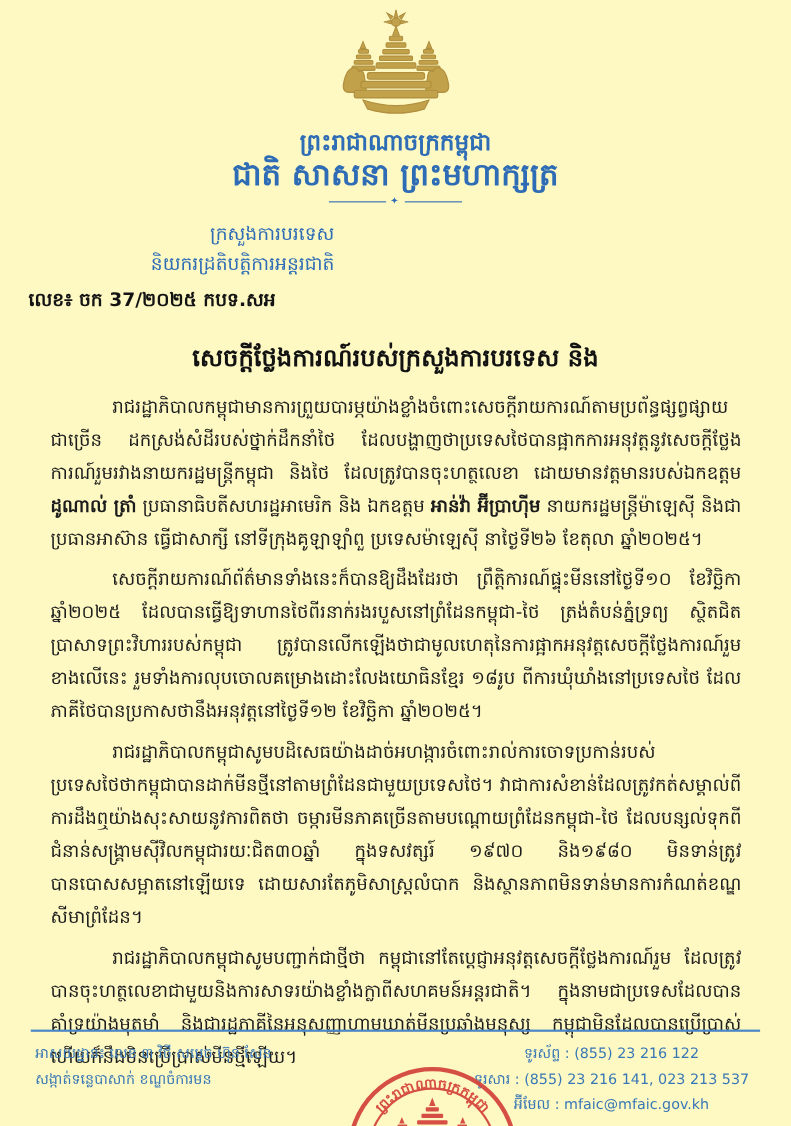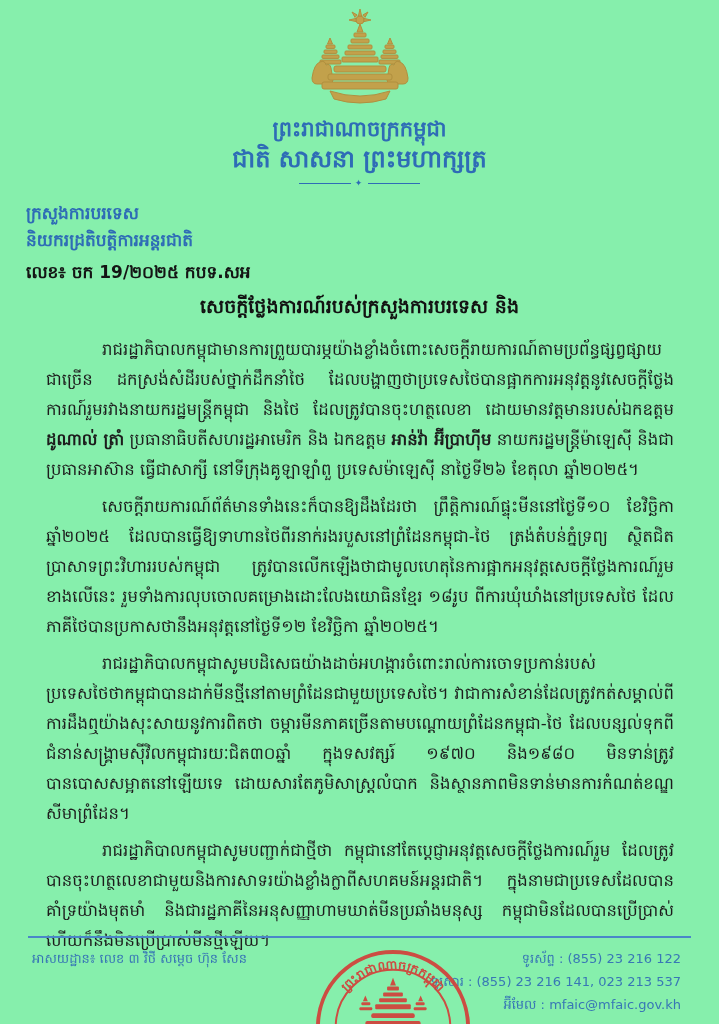--- a/index.html
+++ b/index.html
@@ -4,37 +4,37 @@
 <style>
   * { margin: 0; padding: 0; box-sizing: border-box; }
   html, body { background: #ffffff; }
   body { font-family: "DejaVu Sans", "Liberation Sans", sans-serif; }
 
   .page {
     position: relative;
     width: 719px;
     height: 1024px;
     margin: 0 auto;
-    background: #86efac;
+    background: #fef9c3;
     overflow: hidden;
     color: #1c1c1c;
   }
 
   
   .header { text-align: center; padding-top: 8px; }
   .crest { display: inline-block; }
   .kingdom-line {
     margin-top: 4px;
     font-size: 21px;
     font-weight: bold;
     color: #2e6cb6;
     line-height: 30px;
   }
   .motto-line {
-    font-size: 24px;
+    font-size: 28px;
     font-weight: bold;
     color: #2e6cb6;
     line-height: 30px;
   }
   .divider {
     display: flex;
     align-items: center;
     justify-content: center;
     gap: 4px;
     margin-top: 4px;
@@ -42,40 +42,40 @@
   }
   .divider .bar { width: 52px; height: 1px; background: #2e6cb6; }
   .divider .orn { font-size: 9px; letter-spacing: 2px; color: #2e6cb6; }
 
   
   .letterhead {
     margin: 12px 0 0 26px;
     width: 278px;
   }
   .ministry-name {
-    text-align: left;
-    color: #2e6cb6;
-    font-weight: bold;
+    text-align: right;
+    color: #2e6cb6;
+    font-weight: normal;
     font-size: 17px;
     line-height: 27px;
   }
   .doc-number {
     margin-top: 7px;
     color: #141414;
     font-weight: bold;
     font-size: 17px;
     text-align: left;
   }
 
   
   .doc-title {
-    margin-top: 4px;
+    margin-top: 24px;
     text-align: center;
     font-weight: bold;
-    font-size: 19px;
+    font-size: 22px;
     line-height: 33px;
     color: #121212;
   }
 
   
   .body-text {
     margin: 12px 45px 16px 46px;
     font-size: 16.5px;
     line-height: 30px;
     text-align: justify;
@@ -112,21 +112,21 @@
   }
   .footer-cols {
     display: flex;
     justify-content: space-between;
     padding: 9px 38px 0 32px;
     color: #3877b5;
     font-size: 13px;
     line-height: 23px;
   }
   .footer-col-left { text-align: left; }
-  .footer-col-right { text-align: right; }
+  .footer-col-right { text-align: center; }
 </style>
 </head>
 <body>
 
 <div class="page">
 
   <div class="header">
     <svg class="crest" width="120" height="98" viewBox="0 0 120 98" aria-hidden="true">
       <g fill="#c2a14b" stroke="#b08f3e" stroke-width="1">
 
@@ -176,21 +176,21 @@
     <div class="divider">
       <span class="bar"></span>
       <span class="orn">✦</span>
       <span class="bar"></span>
     </div>
   </div>
 
   <div class="letterhead">
     <div class="ministry-name">ក្រសួងការបរទេស</div>
     <div class="ministry-name">និយករដ្រតិបត្តិការអន្តរជាតិ</div>
-    <div class="doc-number">លេខ៖ ចក 19/២០២៥ កបទ.សអ</div>
+    <div class="doc-number">លេខ៖ ចក 37/២០២៥ កបទ.សអ</div>
   </div>
 
   <div class="doc-title">
     <div>សេចក្តីថ្លែងការណ៍របស់ក្រសួងការបរទេស និង</div>
   </div>
 
   <div class="body-text">
     <p><span>រាជរដ្ឋាភិបាលកម្ពុជាមានការព្រួយបារម្ភយ៉ាងខ្លាំងចំពោះសេចក្តីរាយការណ៍តាមប្រព័ន្ធផ្សព្វផ្សាយជាច្រើន ដកស្រង់សំដីរបស់ថ្នាក់ដឹកនាំថៃ ដែលបង្ហាញថាប្រទេសថៃបានផ្អាកការអនុវត្តនូវសេចក្តីថ្លែងការណ៍រួមរវាងនាយករដ្ឋមន្ត្រីកម្ពុជា និងថៃ ដែលត្រូវបានចុះហត្ថលេខា ដោយមានវត្តមានរបស់ឯកឧត្តម </span><span class="bold-name">ដូណាល់ ត្រាំ</span><span> ប្រធានាធិបតីសហរដ្ឋអាមេរិក និង ឯកឧត្តម </span><span class="bold-name">អាន់វ៉ា អ៊ីប្រាហ៊ីម</span><span> នាយករដ្ឋមន្ត្រីម៉ាឡេស៊ី និងជាប្រធានអាស៊ាន ធ្វើជាសាក្សី នៅទីក្រុងគូឡាឡាំពួ ប្រទេសម៉ាឡេស៊ី នាថ្ងៃទី២៦ ខែតុលា ឆ្នាំ២០២៥។</span></p>
     <p>សេចក្តីរាយការណ៍ព័ត៌មានទាំងនេះក៏បានឱ្យដឹងដែរថា ព្រឹត្តិការណ៍ផ្ទុះមីននៅថ្ងៃទី១០ ខែវិច្ឆិកា ឆ្នាំ២០២៥ ដែលបានធ្វើឱ្យទាហានថៃពីរនាក់រងរបួសនៅព្រំដែនកម្ពុជា-ថៃ ត្រង់តំបន់ភ្នំទ្រព្យ ស្ថិតជិតប្រាសាទព្រះវិហាររបស់កម្ពុជា ត្រូវបានលើកឡើងថាជាមូលហេតុនៃការផ្អាកអនុវត្តសេចក្តីថ្លែងការណ៍រួមខាងលើនេះ រួមទាំងការលុបចោលគម្រោងដោះលែងយោធិនខ្មែរ ១៨រូប ពីការឃុំឃាំងនៅប្រទេសថៃ ដែលភាគីថៃបានប្រកាសថានឹងអនុវត្តនៅថ្ងៃទី១២ ខែវិច្ឆិកា ឆ្នាំ២០២៥។</p>
     <p>រាជរដ្ឋាភិបាលកម្ពុជាសូមបដិសេធយ៉ាងដាច់អហង្ការចំពោះរាល់ការចោទប្រកាន់របស់ប្រទេសថៃថាកម្ពុជាបានដាក់មីនថ្មីនៅតាមព្រំដែនជាមួយប្រទេសថៃ។ វាជាការសំខាន់ដែលត្រូវកត់សម្គាល់ពីការដឹងឮយ៉ាងសុះសាយនូវការពិតថា ចម្ការមីនភាគច្រើនតាមបណ្តោយព្រំដែនកម្ពុជា-ថៃ ដែលបន្សល់ទុកពីជំនាន់សង្គ្រាមស៊ីវិលកម្ពុជារយៈជិត៣០ឆ្នាំ ក្នុងទសវត្សរ៍ ១៩៧០ និង១៩៨០ មិនទាន់ត្រូវបានបោសសម្អាតនៅឡើយទេ ដោយសារតែភូមិសាស្ត្រលំបាក និងស្ថានភាពមិនទាន់មានការកំណត់ខណ្ឌសីមាព្រំដែន។</p>
@@ -236,20 +236,21 @@
       </g>
     </svg>
 
   </div>
 
   <div class="footer">
     <div class="footer-rule"></div>
     <div class="footer-cols">
       <div class="footer-col-left">
         <div>អាសយដ្ឋាន៖ លេខ ៣ វិថី សម្តេច ហ៊ុន សែន</div>
+        <div>សង្កាត់ទន្លេបាសាក់ ខណ្ឌចំការមន</div>
       </div>
       <div class="footer-col-right">
         <div>ទូរស័ព្ទ : (855) 23 216 122</div>
         <div>ទូរសារ : (855) 23 216 141, 023 213 537</div>
         <div>អ៊ីមែល : mfaic@mfaic.gov.kh</div>
       </div>
     </div>
   </div>
 
 </div>

